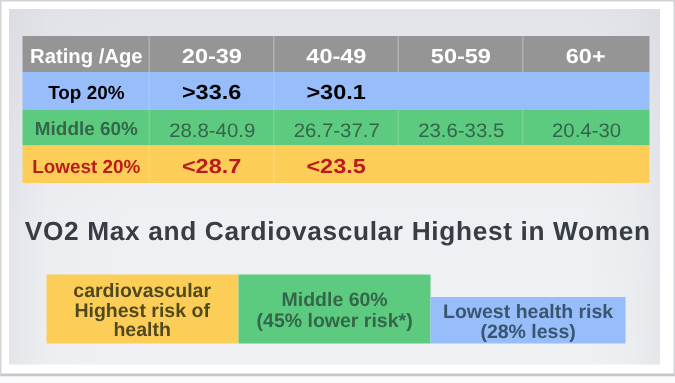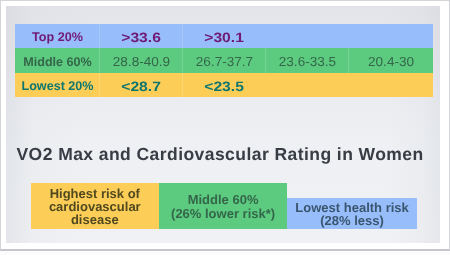--- a/index.html
+++ b/index.html
@@ -25,24 +25,24 @@
   .cell .txt{display:inline-block;}
   .cell.num .txt{transform:scaleX(1.16);transform-origin:center;font-size:13.5px;}
 
   .hrow{background:#959595;color:#ffffff;}
   .hrow .cell{box-shadow:inset -1px 0 0 #b0b0b0;}
   .hrow .cell:last-child{box-shadow:none;}
   .hrow .cell.c0{font-size:13.5px;}
 
   .rtop .cell,.rmid .cell,.rlow .cell{box-shadow:inset -1px 0 0 rgba(255,255,255,0.16);}
   .rtop .cell:last-child,.rmid .cell:last-child,.rlow .cell:last-child{box-shadow:none;}
-  .rtop{background:#97bdfb;color:#701a75;}
+  .rtop{background:#97bdfb;color:#000000;}
   .rmid{background:#5ccb7f;color:#34664a;}
   .rmid .cell.num .txt{font-weight:normal;font-size:13px;transform:scaleX(1.045);}
-  .rlow{background:#fcce58;color:#0f766e;}
+  .rlow{background:#fcce58;color:#b91c1c;}
 
   
   #chart-title{position:absolute;left:16.5px;top:144px;font-size:17.5px;font-weight:bold;
                letter-spacing:0.44px;color:#383c44;white-space:nowrap;}
 
   
   #risk-bar{position:absolute;left:30.7px;top:183px;width:386.2px;height:46px;display:flex;}
   #risk-bar .seg:nth-child(1){flex:0 0 128.2px;}
   #risk-bar .seg:nth-child(2){flex:0 0 128.4px;}
   .seg{flex:1 1 0;display:flex;flex-direction:column;align-items:center;justify-content:center;
@@ -56,20 +56,37 @@
 </head>
 <body>
 
 <div id="card"></div>
 <div id="card-base"></div>
 <div id="canvas"></div>
 <div id="canvas-wash"></div>
 
 <div id="vo2-table">
 
+  <div class="trow hrow">
+    <div class="cell c0">
+        <span class="txt">Rating /Age</span>
+      </div>
+    <div class="cell num">
+        <span class="txt">20-39</span>
+      </div>
+    <div class="cell num">
+        <span class="txt">40-49</span>
+      </div>
+    <div class="cell num">
+        <span class="txt">50-59</span>
+      </div>
+    <div class="cell num">
+        <span class="txt">60+</span>
+      </div>
+  </div>
 
   <div class="trow rtop">
     <div class="cell c0">
         <span class="txt">Top 20%</span>
       </div>
     <div class="cell num">
         <span class="txt">&gt;33.6</span>
       </div>
     <div class="cell num">
         <span class="txt">&gt;30.1</span>
@@ -101,29 +118,29 @@
     <div class="cell num">
         <span class="txt">&lt;28.7</span>
       </div>
     <div class="cell num">
         <span class="txt">&lt;23.5</span>
       </div>
   </div>
 
 </div>
 
-<div id="chart-title">VO2 Max and Cardiovascular Rating in Women</div>
+<div id="chart-title">VO2 Max and Cardiovascular Highest in Women</div>
 
 <div id="risk-bar">
   <div class="seg seg-high">
+    <span class="ln">cardiovascular</span>
     <span class="ln">Highest risk of</span>
-    <span class="ln">cardiovascular</span>
-    <span class="ln">disease</span>
+    <span class="ln">health</span>
   </div>
   <div class="seg seg-mid">
     <span class="ln">Middle 60%</span>
-    <span class="ln">(26% lower risk*)</span>
+    <span class="ln">(45% lower risk*)</span>
   </div>
   <div class="seg seg-low">
     <span class="ln">Lowest health risk</span>
     <span class="ln">(28% less)</span>
   </div>
 </div>
 
 </body></html>

